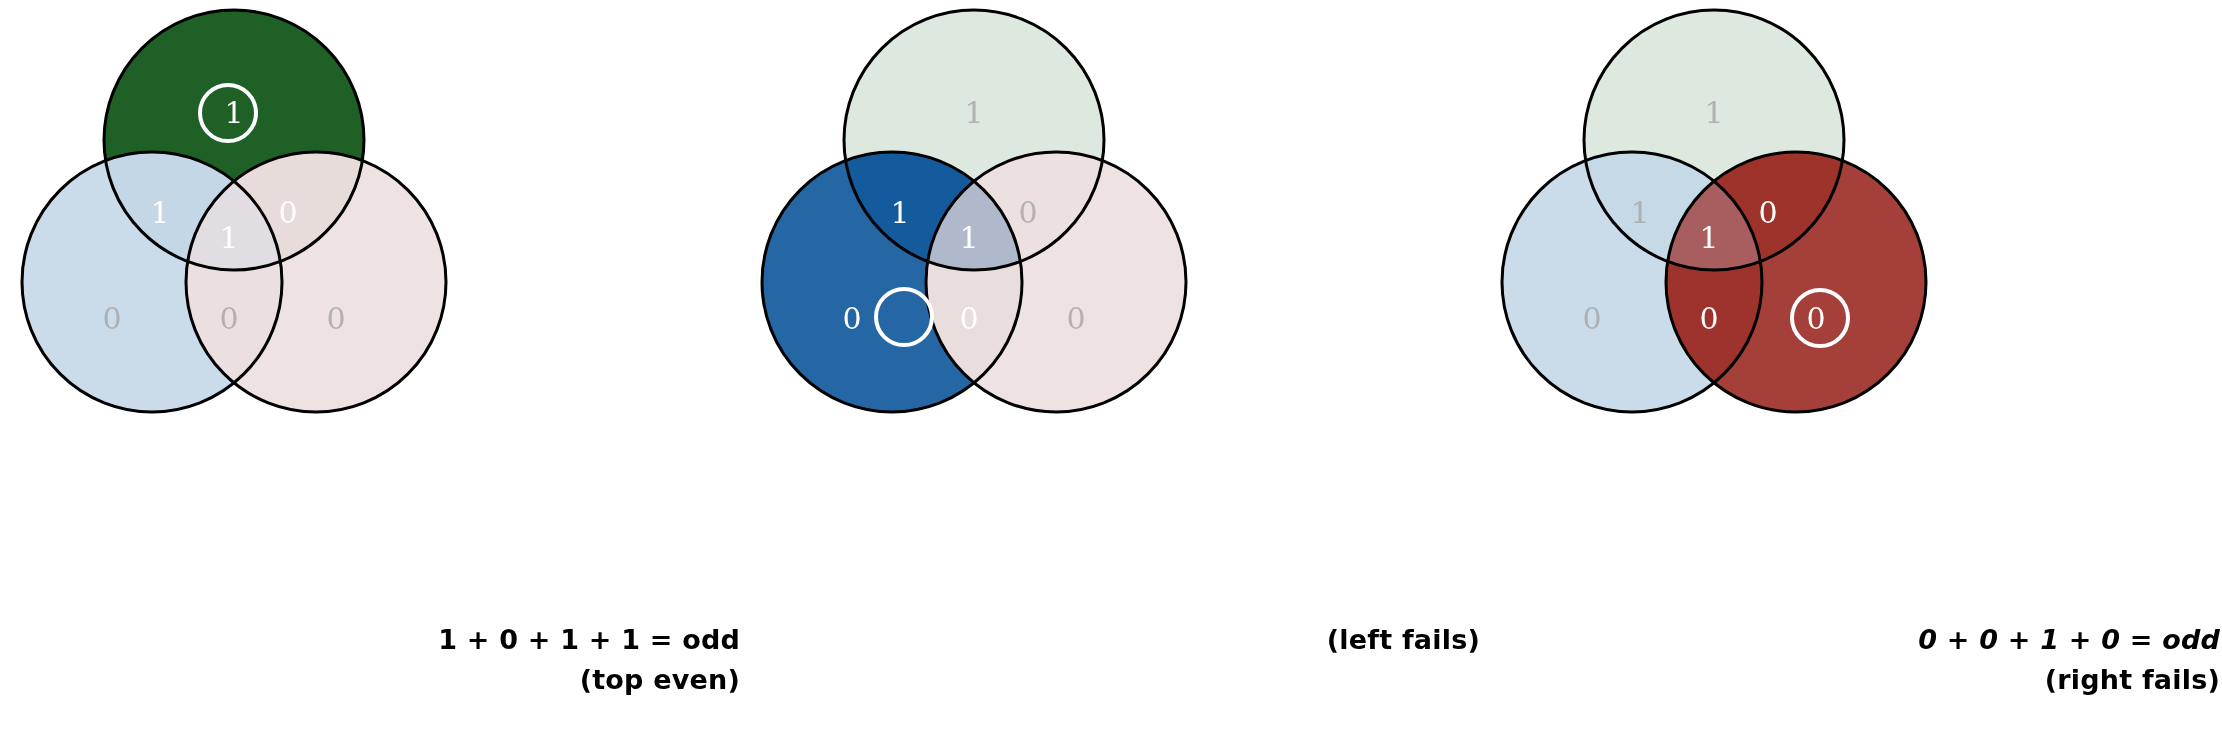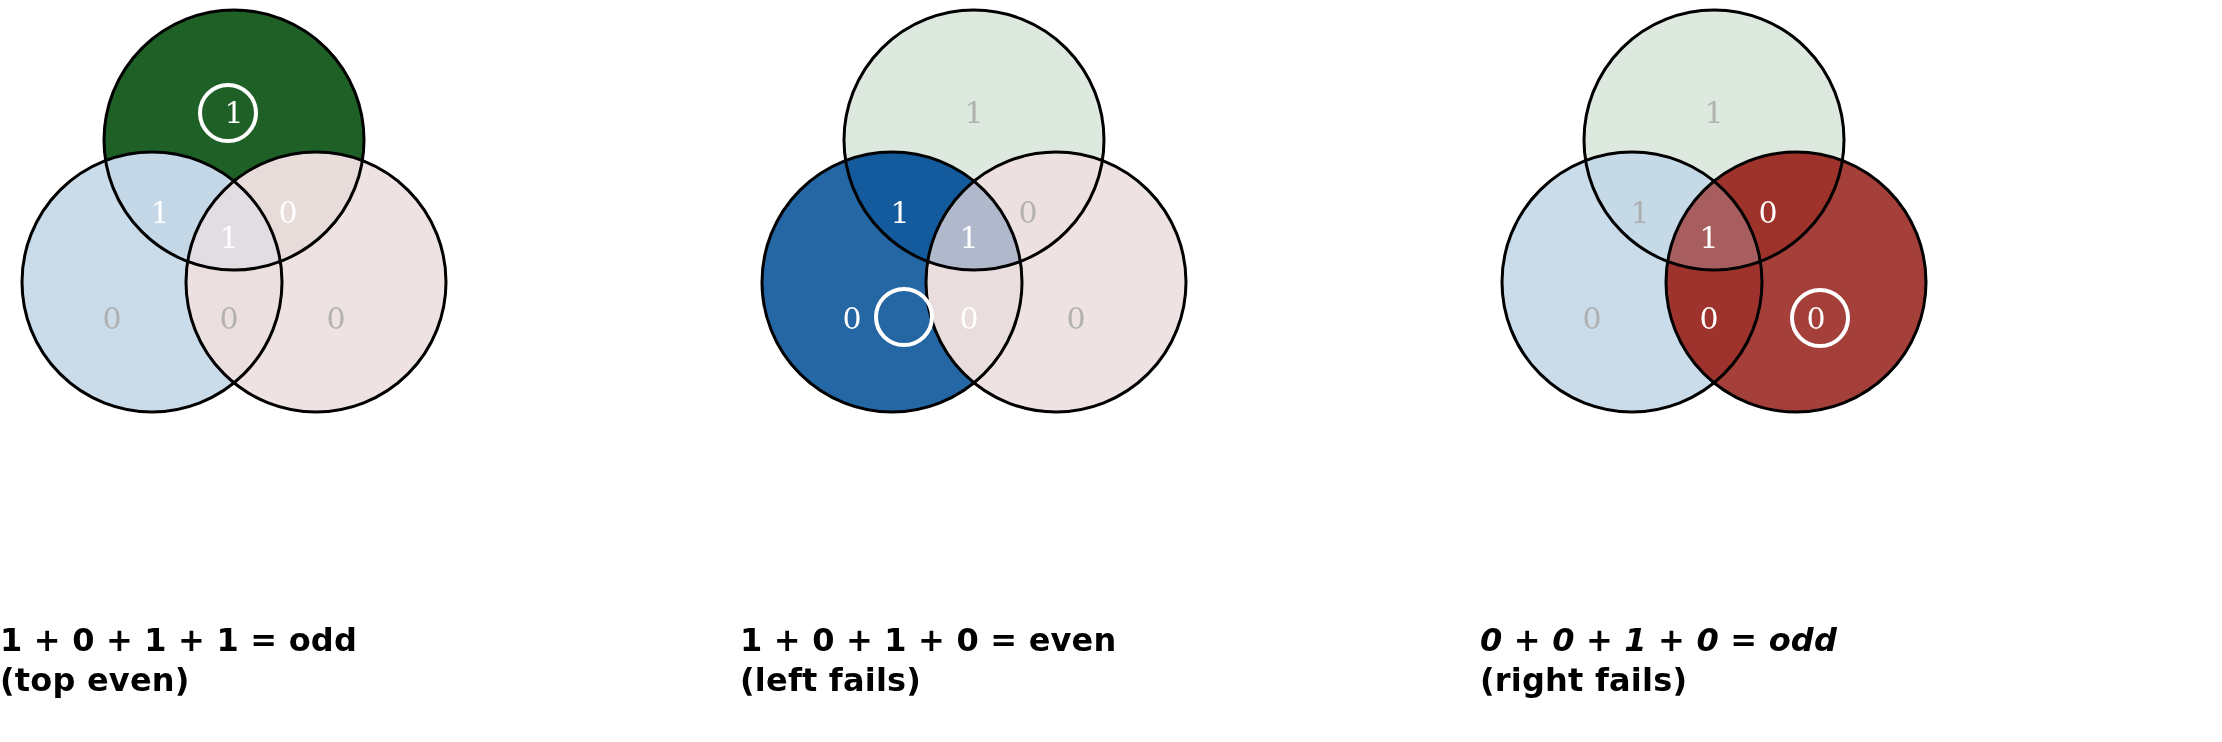--- a/index.html
+++ b/index.html
@@ -5,22 +5,22 @@
   html,body{margin:0;padding:0;}
   body{
     width:2222px;height:742px;background:#ffffff;
     font-family:"DejaVu Sans","Liberation Sans",sans-serif;
     overflow:hidden;
   }
   .board{position:relative;width:2222px;height:742px;}
   .panel{position:absolute;top:0;width:740px;height:742px;}
   .caption{
     position:absolute;left:0;width:740px;top:620px;
-    text-align:left;color:#000000;
-    font-weight:bold;font-size:32px;line-height:40px;
+    text-align:right;color:#000000;
+    font-weight:bold;font-size:27px;line-height:40px;
     letter-spacing:0.2px;
   }
   .caption .l2{display:block;}
   svg{display:block;}
   text{font-family:"DejaVu Serif","Liberation Serif",serif;}
 </style>
 </head>
 <body>
 
 <div class="board">
@@ -138,21 +138,20 @@
         <text x="234" y="112" text-anchor="middle" dominant-baseline="central" font-size="30" fill="#a8a8a8" fill-opacity="0.85">1</text>
         <text x="160" y="212" text-anchor="middle" dominant-baseline="central" font-size="30" fill="#ffffff" fill-opacity="1">1</text>
         <text x="288" y="212" text-anchor="middle" dominant-baseline="central" font-size="30" fill="#a8a8a8" fill-opacity="0.85">0</text>
         <text x="229" y="237" text-anchor="middle" dominant-baseline="central" font-size="30" fill="#ffffff" fill-opacity="1">1</text>
         <text x="112" y="318" text-anchor="middle" dominant-baseline="central" font-size="30" fill="#ffffff" fill-opacity="1">0</text>
         <text x="229" y="318" text-anchor="middle" dominant-baseline="central" font-size="30" fill="#ffffff" fill-opacity="1">0</text>
         <text x="336" y="318" text-anchor="middle" dominant-baseline="central" font-size="30" fill="#a8a8a8" fill-opacity="0.85">0</text>
         <circle cx="164" cy="317" r="28" fill="none" stroke="#ffffff" stroke-width="4"></circle>
       </svg>
       <div class="caption">
-        <span style="display: block;">1 + 0 + 1 + 0 = even</span>
         <span class="l2">(left fails)</span>
       </div>
     </div>
     <div class="panel" style="left: 1480px;">
       <svg width="740" height="560" viewBox="0 0 740 560">
         <defs>
           <clipPath id="clip-2-top">
             <circle cx="234" cy="140" r="130"></circle>
           </clipPath>
           <clipPath id="clip-2-left">

